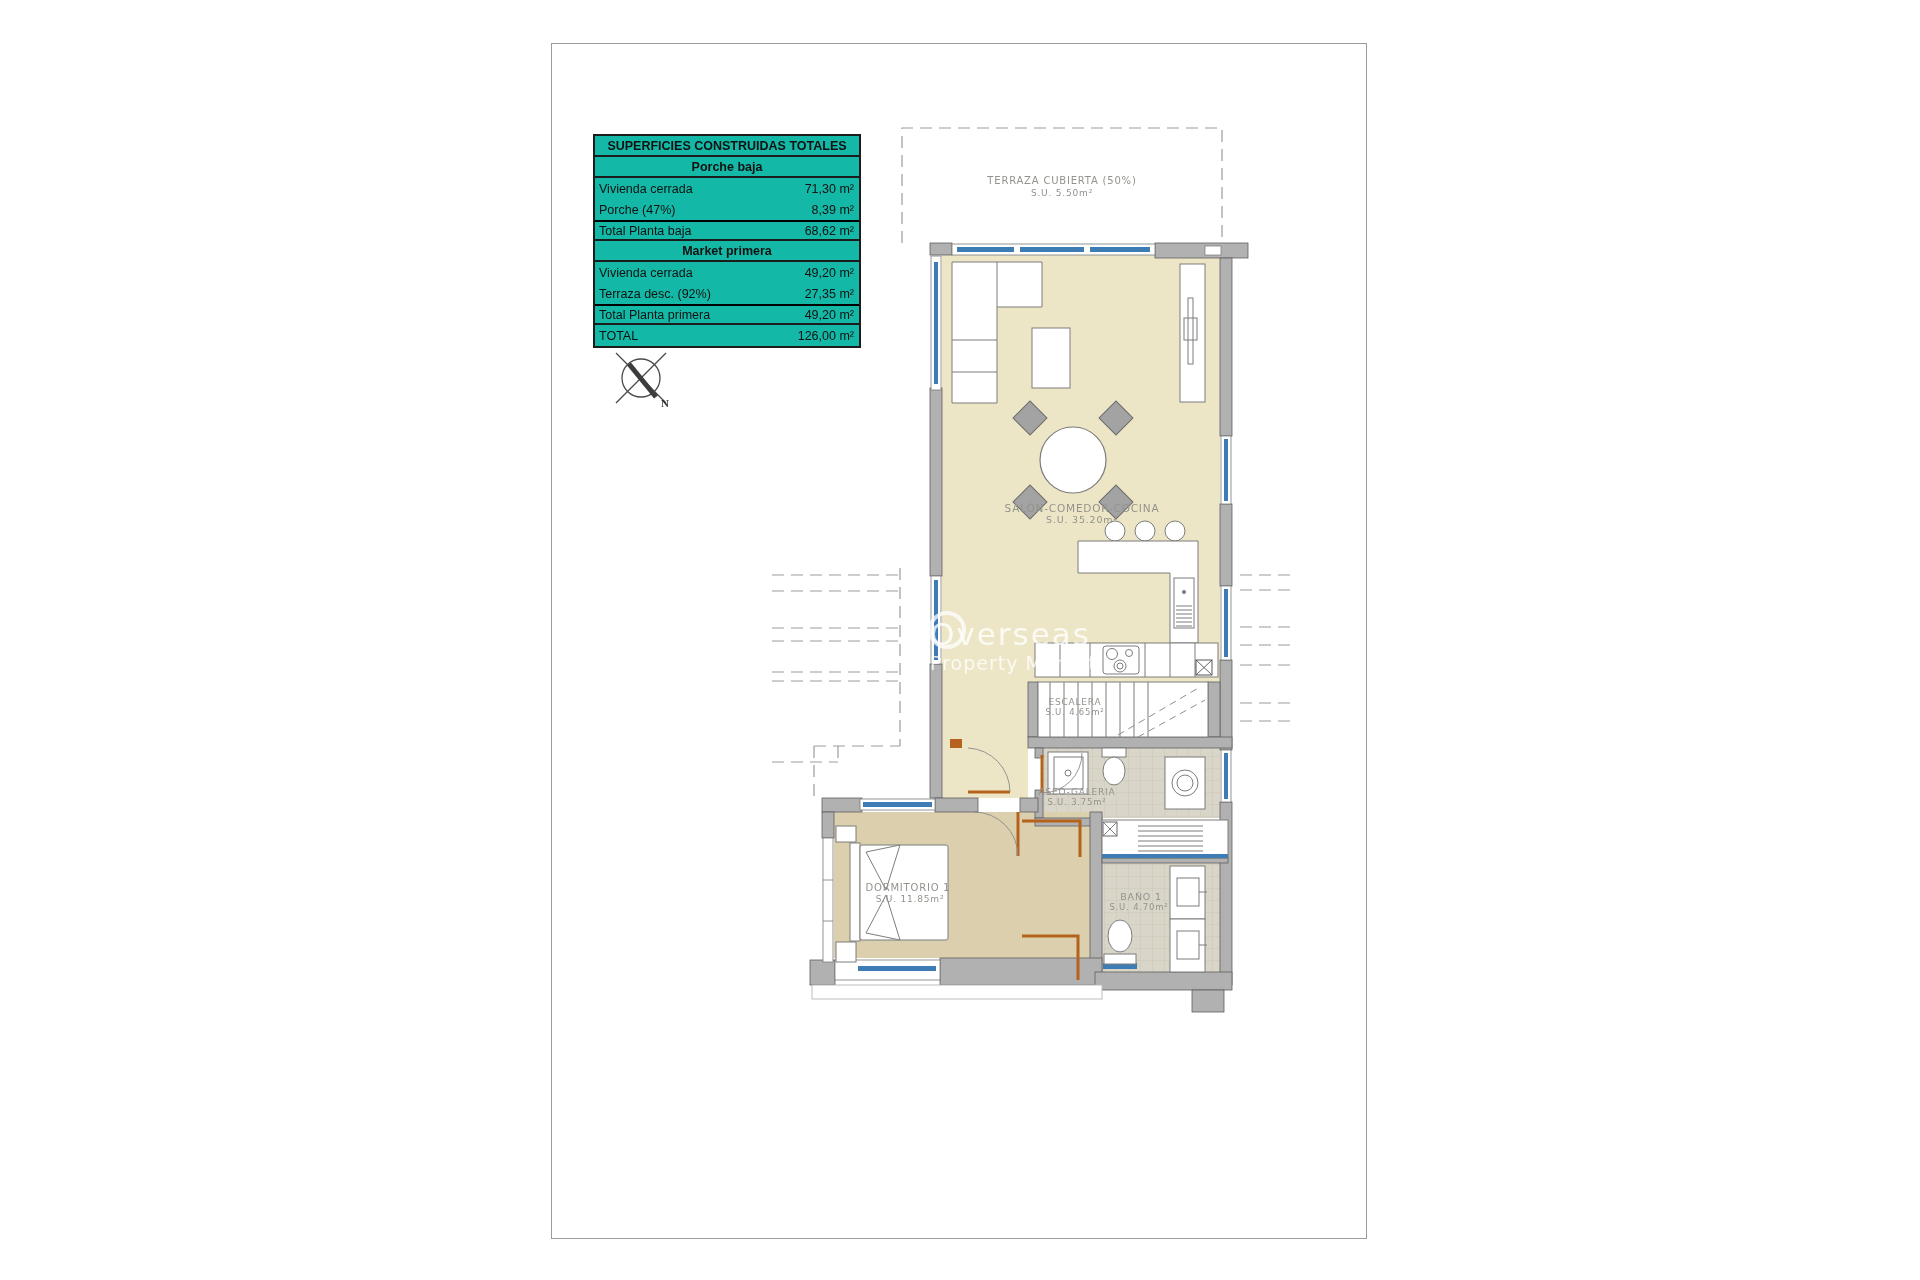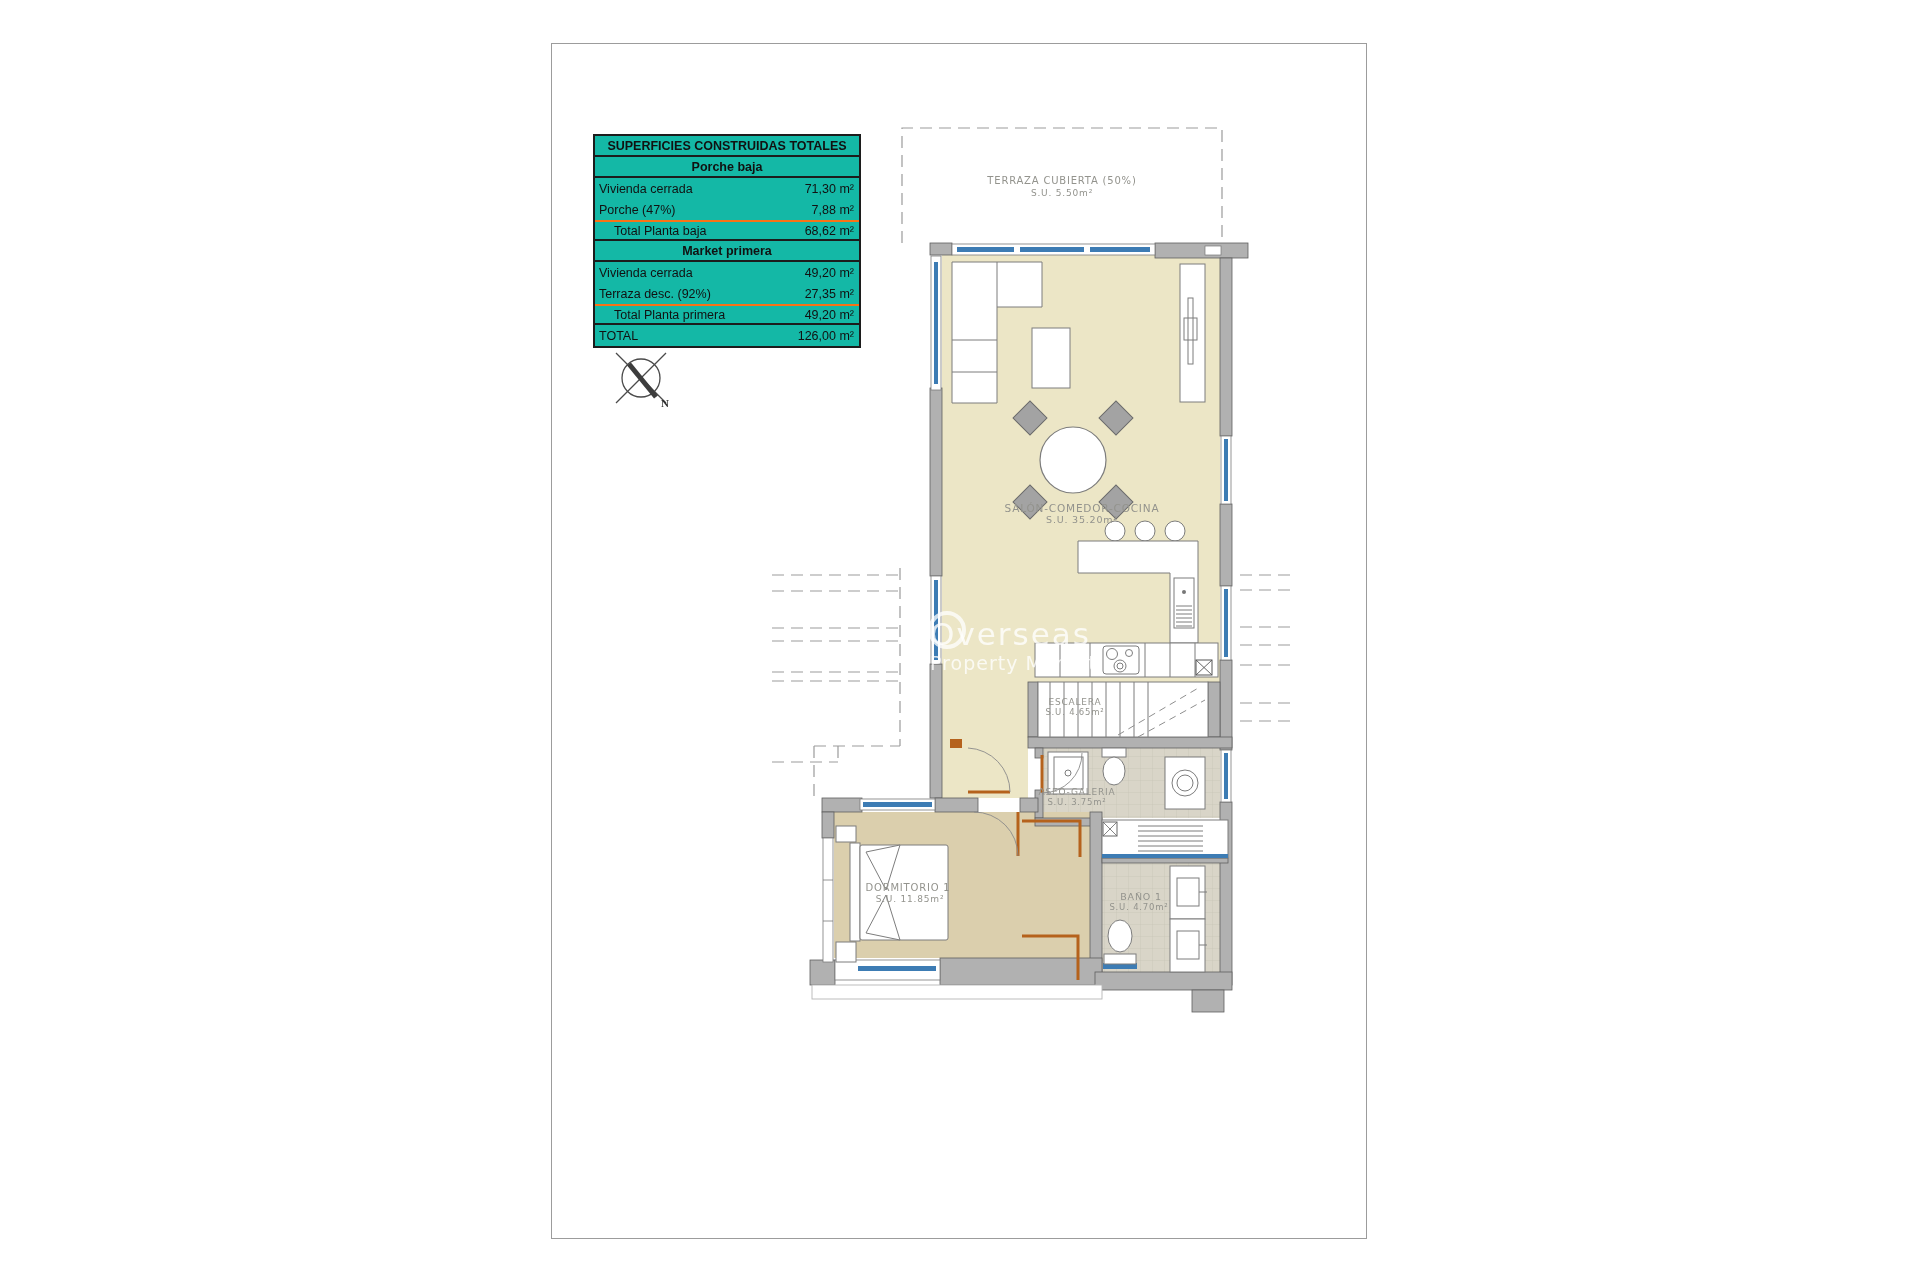--- a/index.html
+++ b/index.html
@@ -14,21 +14,21 @@
   .plan-svg{position:absolute;left:540px;top:40px;width:840px;height:1210px;}
 
   
   .areas-table{position:absolute;left:593px;top:88px;width:264px;
     border:2px solid #1c1c1c;background:#14b8a6;font-size:12.5px;color:#111;margin-top:46px;}
   .tr{display:flex;align-items:center;height:21px;box-sizing:border-box;}
   .tr.center{justify-content:center;font-weight:bold;}
   .tr .lbl{flex:1;padding-left:4px;white-space:nowrap;}
   .tr .val{padding-right:5px;white-space:nowrap;}
   .bb{border-bottom:2px solid #1c1c1c;}
-  .bt{border-top:2px solid #f97316;padding-left:15px;}
+  .bt{border-top:2px solid #000000;}
 
   
   .wall{fill:var(--wall-color);stroke:#5f5f5f;stroke-width:0.8;}
   .winband{fill:#ffffff;stroke:#7a7a7a;stroke-width:0.8;}
   .win{fill:var(--window-color);stroke:none;}
   .furn{fill:#ffffff;stroke:#7d7d7d;stroke-width:1;}
   .furnline{fill:none;stroke:#7d7d7d;stroke-width:1;}
   .dash{fill:none;stroke:#9b9b9b;stroke-width:1.2;stroke-dasharray:12 7;}
   .dash2{fill:none;stroke:#8f8f8f;stroke-width:1;stroke-dasharray:7 5;}
   .door{fill:none;stroke:var(--door-color);stroke-width:3;}
@@ -267,21 +267,21 @@
     </div>
   <div class="tr center bb">
       <span>Porche baja</span>
     </div>
   <div class="tr">
     <span class="lbl">Vivienda cerrada</span>
     <span class="val">71,30 m²</span>
   </div>
   <div class="tr">
     <span class="lbl">Porche (47%)</span>
-    <span class="val">7,88 m²</span>
+    <span class="val">8,39 m²</span>
   </div>
   <div class="tr bt bb">
     <span class="lbl">Total Planta baja</span>
     <span class="val">68,62 m²</span>
   </div>
   <div class="tr center bb">
       <span>Market primera</span>
     </div>
   <div class="tr">
     <span class="lbl">Vivienda cerrada</span>

